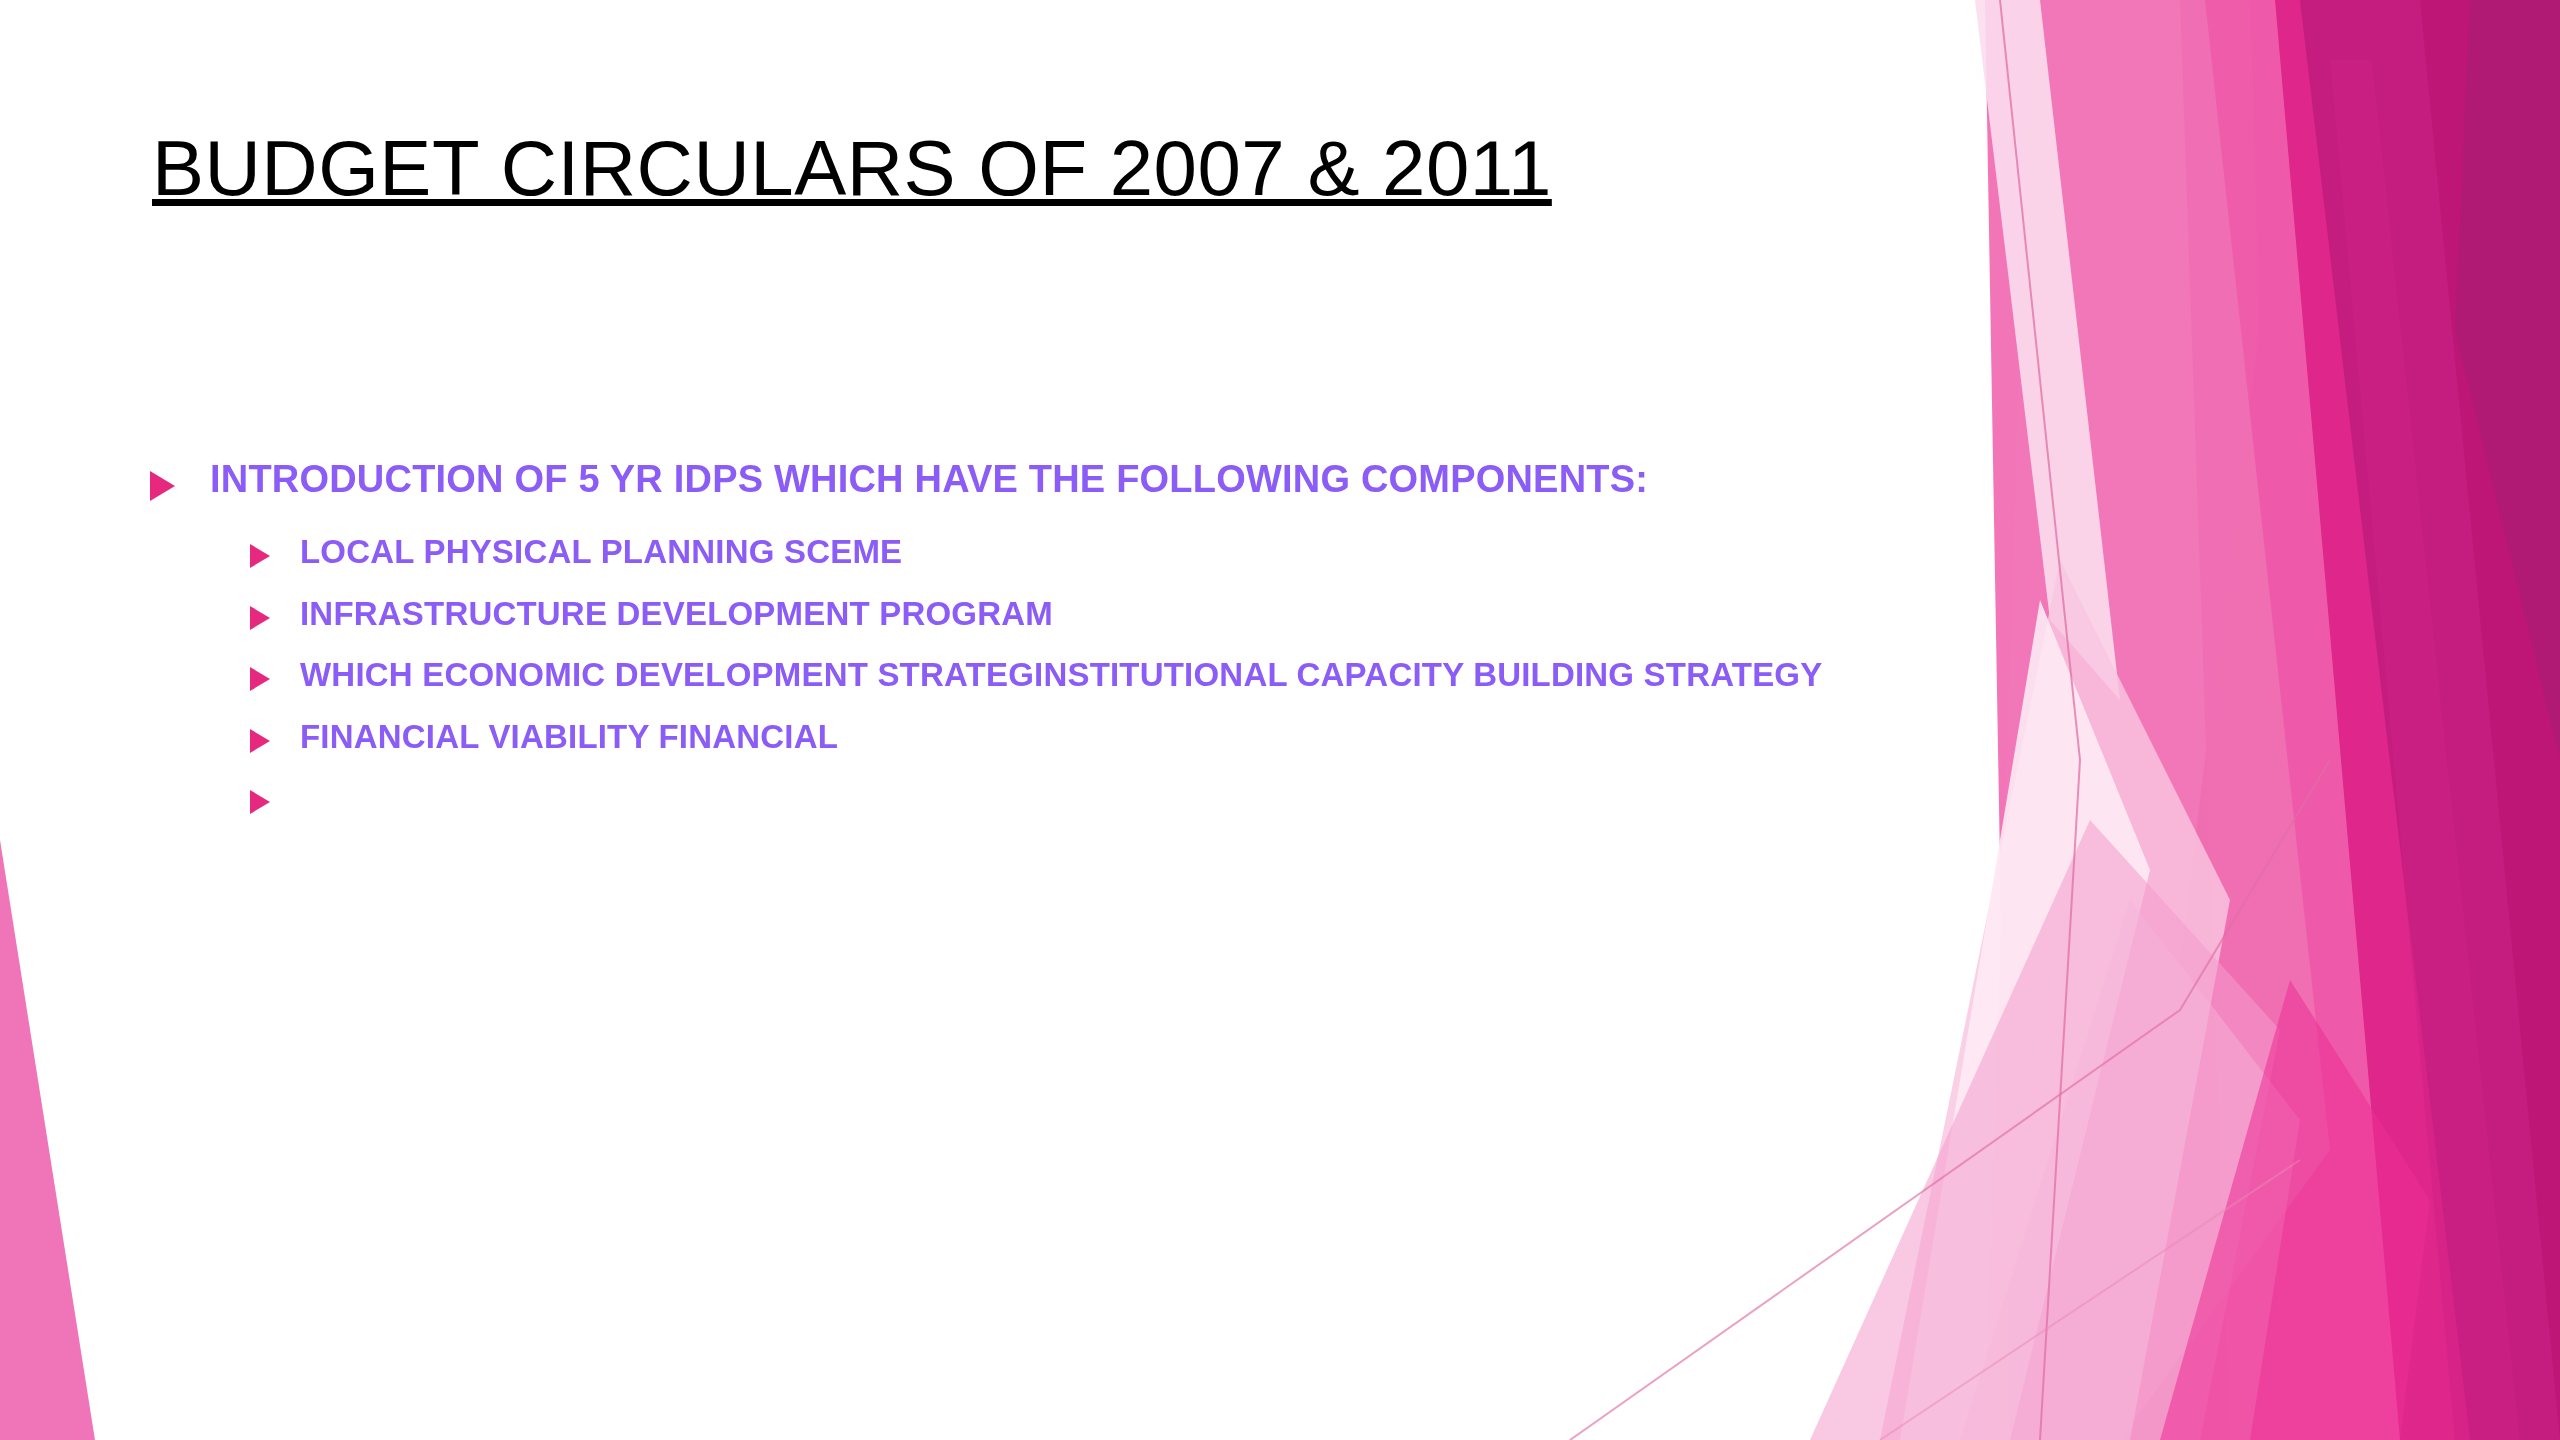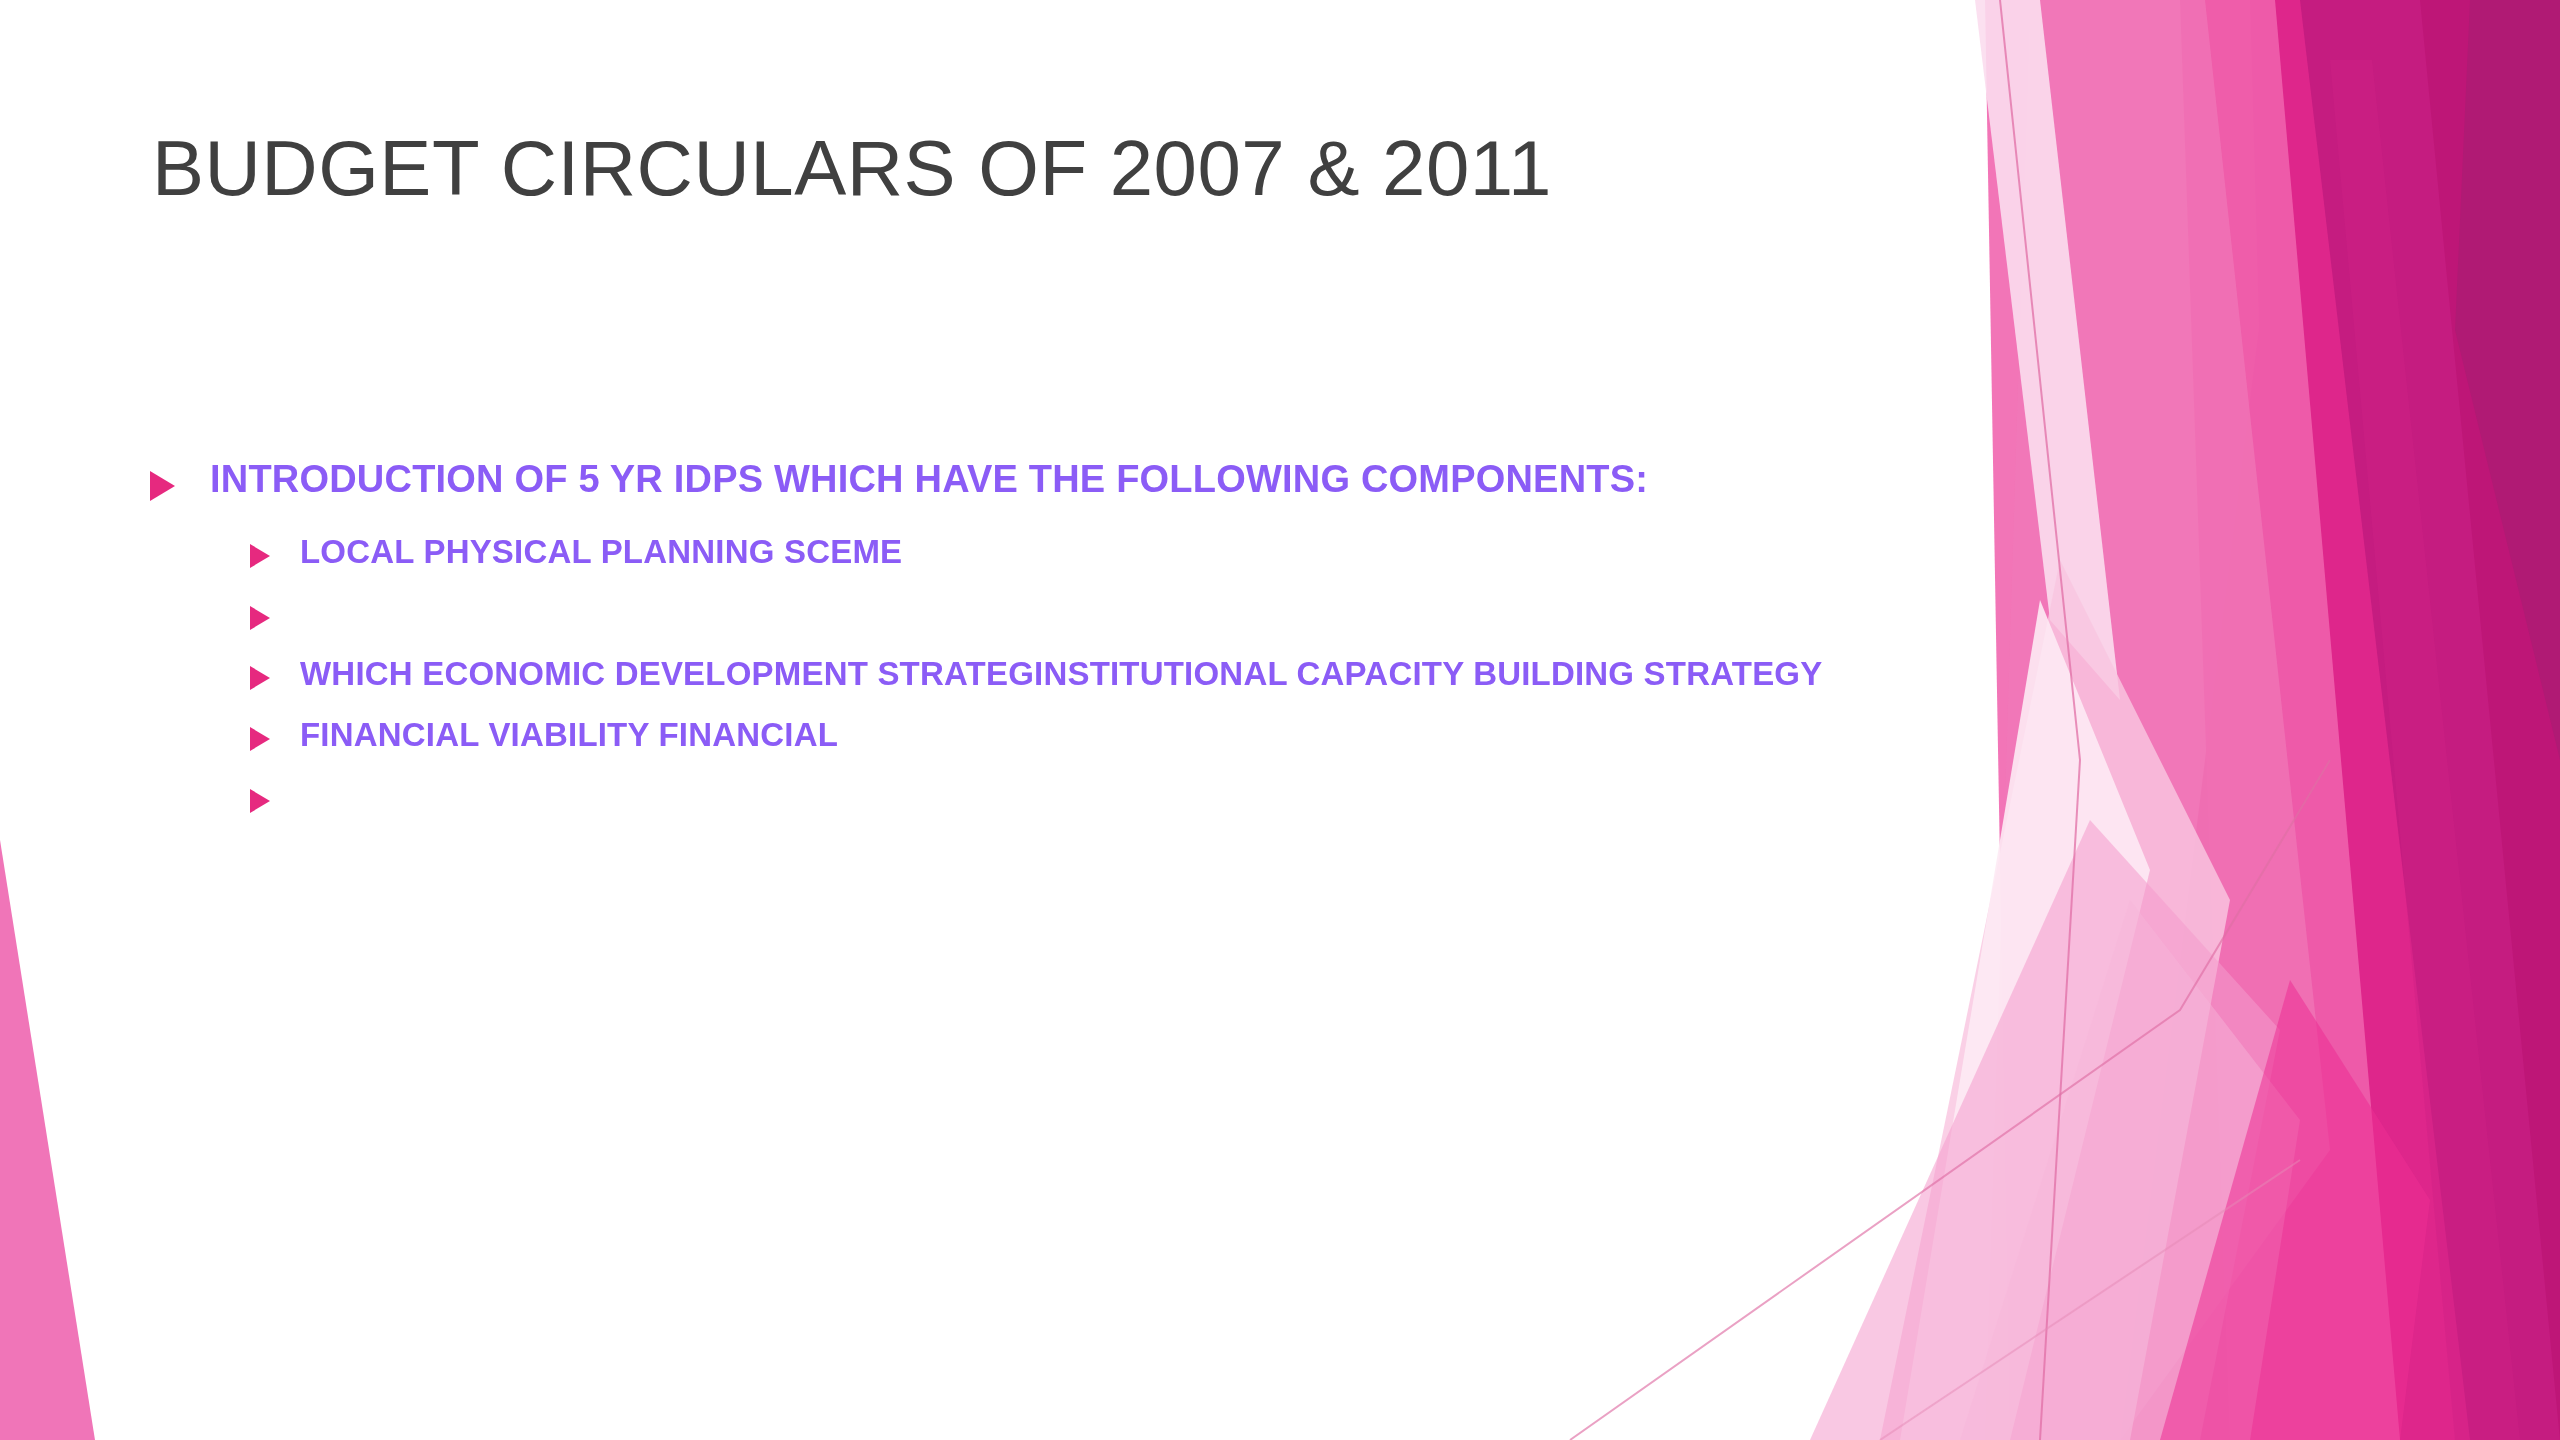--- a/index.html
+++ b/index.html
@@ -38,22 +38,23 @@
     top: 128px;
     width: 1640px;
   }
   #slide-title {
     margin: 0;
     font-family: "Liberation Sans", sans-serif;
     font-weight: 400;
     font-size: 78px;
     line-height: 1.05;
     letter-spacing: 0.5px;
-    color: #404040;
+    color: #000000;
     white-space: nowrap;
+    text-decoration: underline;
   }
 
   
   #body-block {
     position: absolute;
     left: 150px;
     top: 455px;
     width: 1760px;
   }
 
@@ -181,20 +182,21 @@
       <span class="marker marker-l2">
         <span class="tri"></span>
       </span>
       <span class="bullet-text text-l2">LOCAL PHYSICAL PLANNING SCEME</span>
     </div>
 
     <div class="bullet-row bullet-l2">
       <span class="marker marker-l2">
         <span class="tri"></span>
       </span>
+      <span class="bullet-text text-l2">INFRASTRUCTURE DEVELOPMENT PROGRAM</span>
     </div>
 
     <div class="bullet-row bullet-l2">
       <span class="marker marker-l2">
         <span class="tri"></span>
       </span>
       <span class="bullet-text text-l2">WHICH ECONOMIC DEVELOPMENT STRATEGINSTITUTIONAL CAPACITY BUILDING STRATEGY</span>
     </div>
 
     <div class="bullet-row bullet-l2">

